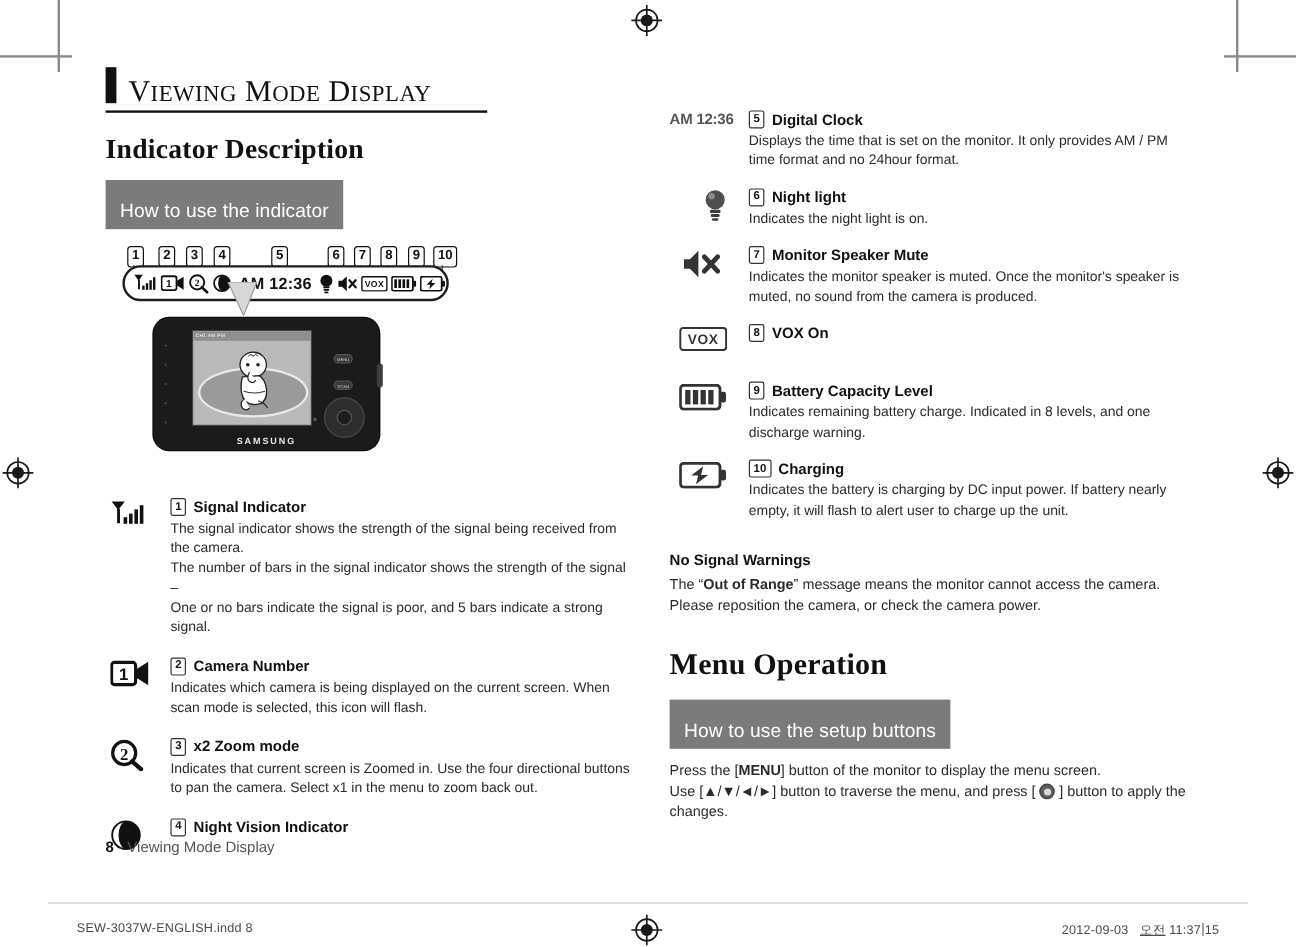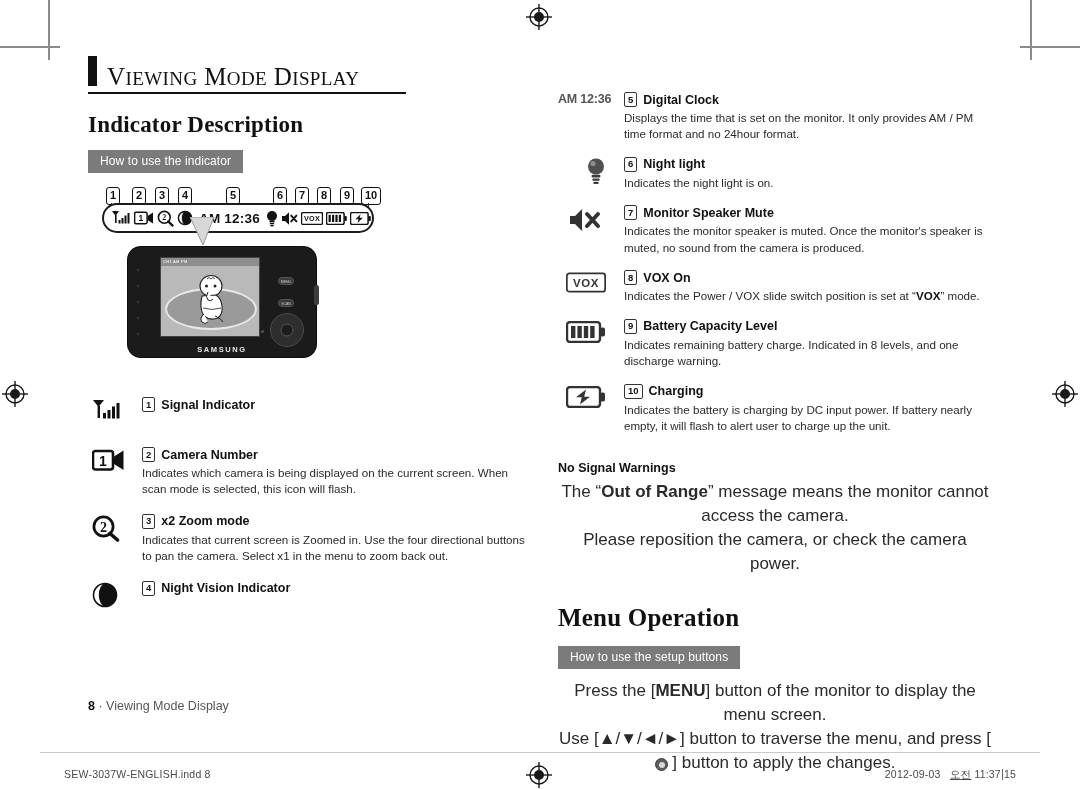--- a/index.html
+++ b/index.html
@@ -57,22 +57,22 @@
     margin:18px 0 12px 0;
     letter-spacing:.2px;
   }
   .sec-h.big { font-size:25px; margin:28px 0 14px 0; }
 
   
   .banner {
     display:inline-block;
     background:#7b7b7b;
     color:#ffffff;
-    font-size:12px;
-    padding:4px 12px 5px 12px;
+    font-size:16px;
+    padding:18px 12px 5px 12px;
     letter-spacing:.1px;
     white-space:nowrap;
   }
 
   
   .diagram { position:relative; margin-top:14px; height:180px; }
 
   .callnums { position:relative; height:16px; margin-left:14px; }
   .numbox {
     position:absolute; top:0;
@@ -167,21 +167,21 @@
     padding:1.5px 3px 2px 3px; color:#111; background:#fff;
   }
   .entry-body {
     font-size:11.6px; line-height:1.42; color:#2a2a2a;
   }
   .entry-body b { font-weight:bold; color:#111; }
 
   
   .col-right .entry { margin-top:14px; }
 
-  .para { font-size:17px; line-height:1.42; color:#2a2a2a; margin-top:9px;text-align:center; }
+  .para { font-size:12px; line-height:1.42; color:#2a2a2a; margin-top:9px; }
   .sub-h { font-size:12.5px; font-weight:bold; color:#111; margin-top:26px; }
 
   .inline-btn {
     display:inline-block; vertical-align:-3px;
     width:13px; height:13px; border-radius:50%;
     background:#5d5d5d; border:1px solid #3d3d3d;
     position:relative;
   }
   .inline-btn::after{
     content:""; position:absolute; left:3px; top:3px;
@@ -429,20 +429,23 @@
           <rect x="11" y="15" width="3" height="5.5" fill="#111"></rect>
           <rect x="15.5" y="12" width="3" height="8.5" fill="#111"></rect>
           <rect x="20" y="8.5" width="3" height="12" fill="#111"></rect>
           <rect x="24.5" y="5" width="3" height="15.5" fill="#111"></rect>
         </svg>
       </span>
       <div class="entry-title">
         <span class="tagnum">1</span>
         <span>Signal Indicator</span>
       </div>
+      <div class="entry-body" style="white-space:pre-line;">The signal indicator shows the strength of the signal being received from the camera.
+The number of bars in the signal indicator shows the strength of the signal –
+One or no bars indicate the signal is poor, and 5 bars indicate a strong signal.</div>
     </div>
 
     
     <div class="entry">
       <span class="eicon">
         <svg width="33" height="24" viewBox="0 0 33 24">
           <rect x="1" y="3" width="20" height="18.5" rx="2.4" fill="none" stroke="#111" stroke-width="2.6"></rect>
           <text x="11" y="18" font-family="Liberation Sans, sans-serif" font-size="14" font-weight="bold" fill="#111" text-anchor="middle">1</text>
           <path d="M22 8.5 L31.5 2.5 L31.5 22 L22 16 Z" fill="#111"></path>
         </svg>
@@ -537,23 +540,20 @@
     <div class="entry" style="padding-left:66px;">
       <span class="eicon" style="left:8px;top:2px;">
         <svg width="42" height="21" viewBox="0 0 42 21">
           <rect x="0.9" y="0.9" width="40.2" height="19.2" rx="2.6" fill="none" stroke="#333" stroke-width="1.8"></rect>
           <text x="21" y="15" font-family="Liberation Sans, sans-serif" font-size="12" font-weight="bold" fill="#333" text-anchor="middle" letter-spacing="0.6">VOX</text>
         </svg>
       </span>
       <div class="entry-title">
         <span class="tagnum">8</span>
         <span>VOX On</span>
-      </div>
-      <div class="entry-body">
-        <span>Indicates the Power / VOX slide switch position is set at “</span><b>VOX</b><span>” mode.</span>
       </div>
     </div>
 
     
     <div class="entry" style="padding-left:66px;">
       <span class="eicon" style="left:8px;top:2px;">
         <svg width="40" height="22" viewBox="0 0 40 22">
           <rect x="1" y="1" width="33" height="20" rx="3" fill="none" stroke="#333" stroke-width="2.4"></rect>
           <rect x="34.4" y="6.5" width="4.6" height="9" rx="1.8" fill="#333"></rect>
           <rect x="5" y="5" width="4.4" height="12" fill="#333"></rect>

